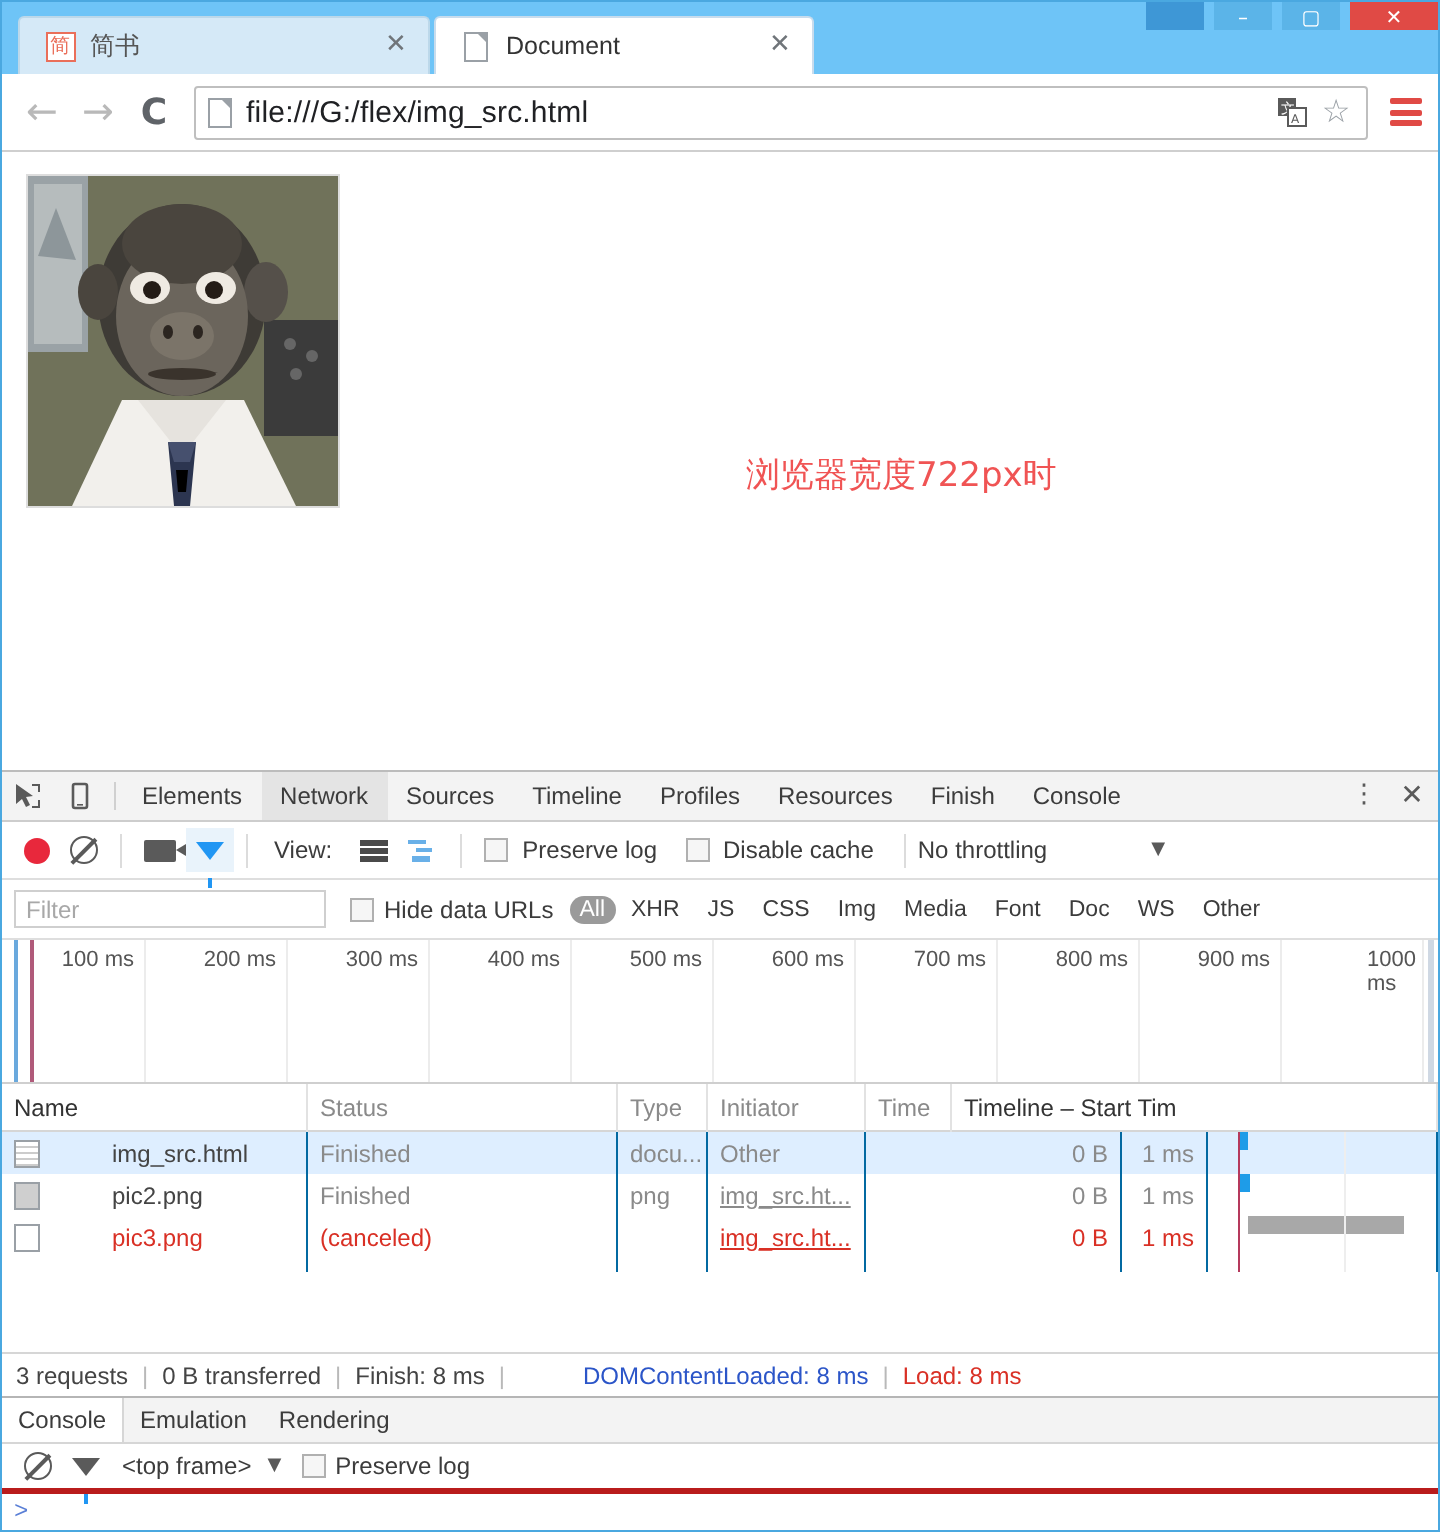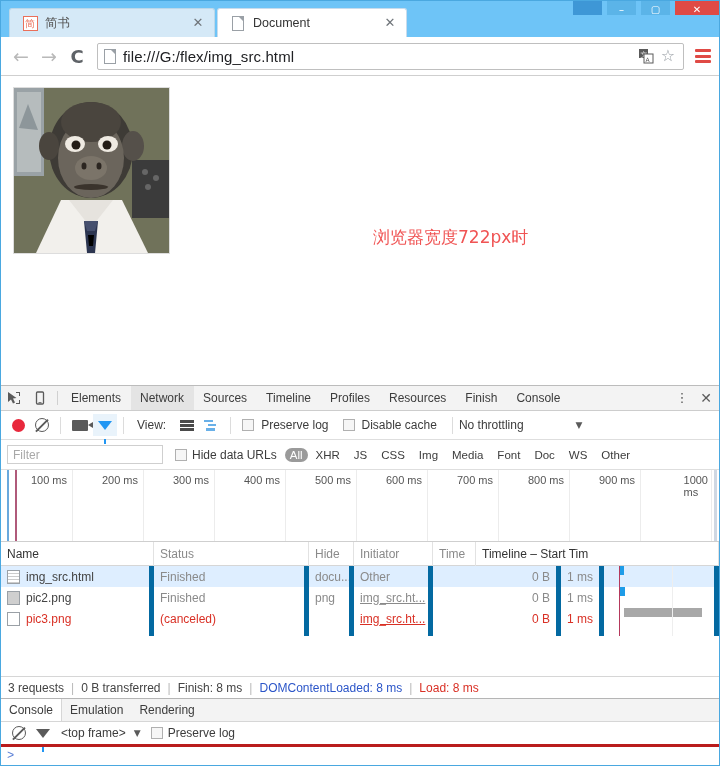--- a/index.html
+++ b/index.html
@@ -303,21 +303,21 @@
   .rt-head {
     display: flex; align-items: center;
     height: 24px;
     border-bottom: 1px solid #d6d6d6;
     background: #fff;
     font-size: 12px; color: #333;
   }
   .rt-head > div { border-right: 1px solid #e2e2e2; height: 24px; display:flex; align-items:center; padding: 0 6px; overflow:hidden; white-space: nowrap; }
   .rt-body { flex: 1 1 auto; overflow: hidden; position: relative; }
   .rt-row { display: flex; align-items: center; height: 21px; font-size: 12px; color: #444; }
-  .rt-row > div { height: 34px; display: flex; align-items: center; padding: 0 6px; overflow: hidden; white-space: nowrap; border-right: 5px solid #0369a1; }
+  .rt-row > div { height: 34px; display: flex; align-items: center; padding: 0 6px; overflow: hidden; white-space: nowrap; border-right: 1px solid #0369a1; gap: 30px; }
   .rt-row.sel { background: #deeeff; }
   .rt-row.err { color: #d93025; }
   .c-name { width: 153px; flex: 0 0 153px; }
   .c-status { width: 155px; flex: 0 0 155px; color: #8a8a8a; }
   .c-type { width: 45px; flex: 0 0 45px; color: #8a8a8a; }
   .c-init { width: 79px; flex: 0 0 79px; color: #8a8a8a; }
   .c-size { width: 128px; flex: 0 0 128px; justify-content: flex-end; color: #8a8a8a; }
   .c-time { width: 43px; flex: 0 0 43px; justify-content: flex-end; color: #8a8a8a; }
   .c-tl { flex: 1 1 auto; position: relative; padding: 0 !important; }
   .rt-row.err .c-status, .rt-row.err .c-size, .rt-row.err .c-time, .rt-row.err .c-init { color: #d93025; }
@@ -332,21 +332,21 @@
 
   .statusbar {
     flex: 0 0 22px;
     border-top: 1px solid #d6d6d6;
     display: flex; align-items: center;
     padding: 0 7px;
     font-size: 12px; color: #444;
     background: #fff;
   }
   .sb-sep { color: #b9b9b9; margin: 0 7px; }
-  .sb-dcl { color: #2b55c8; }
+  .sb-dcl { color: #2b55c8; margin-left: 32px; }
   .sb-load { color: #d93025; }
 
   .drawer { flex: 0 0 66px; display: flex; flex-direction: column; border-top: 1px solid #b5b5b5; background: #fff; }
   .dw-tabs { flex: 0 0 23px; display: flex; align-items: stretch; background: #f3f3f3; border-bottom: 1px solid #d6d6d6; }
   .dw-tab { padding: 0 8px; display: flex; align-items: center; font-size: 12px; color: #3c3c3c; }
   .dw-tab.active { background: #fff; border-right: 1px solid #d6d6d6; }
   .dw-toolbar { flex: 0 0 24px; display: flex; align-items: center; padding: 0 6px; border-bottom: 3px solid #b91c1c; }
   .dw-frame { font-size: 12px; color: #3c3c3c; margin-left: 6px; }
   .dw-arrow { font-size: 9px; color: #5a5a5a; margin: 0 10px 0 8px; font-family: "DejaVu Sans", sans-serif; }
   .dw-preserve { display: flex; align-items: center; font-size: 12px; color: #3c3c3c; }
@@ -577,21 +577,21 @@
       <div class="ov-label" style="left:712px">1000 ms</div>
       <div class="ov-evt-blue"></div>
       <div class="ov-evt-red"></div>
       <div class="ov-evt-right"></div>
     </div>
 
     <div class="reqtable">
       <div class="rt-head">
         <div class="c-name">Name</div>
         <div class="c-status">Status</div>
-        <div class="c-type">Hide</div>
+        <div class="c-type">Type</div>
         <div class="c-init">Initiator</div>
         <div class="c-time" style="justify-content:flex-start">Time</div>
         <div class="c-tl" style="padding:0 6px !important">Timeline – Start Tim</div>
       </div>
 
       <div class="rt-body">
 
         <div class="rt-row sel">
           <div class="c-name">
             <span class="row-icon doc"></span>

